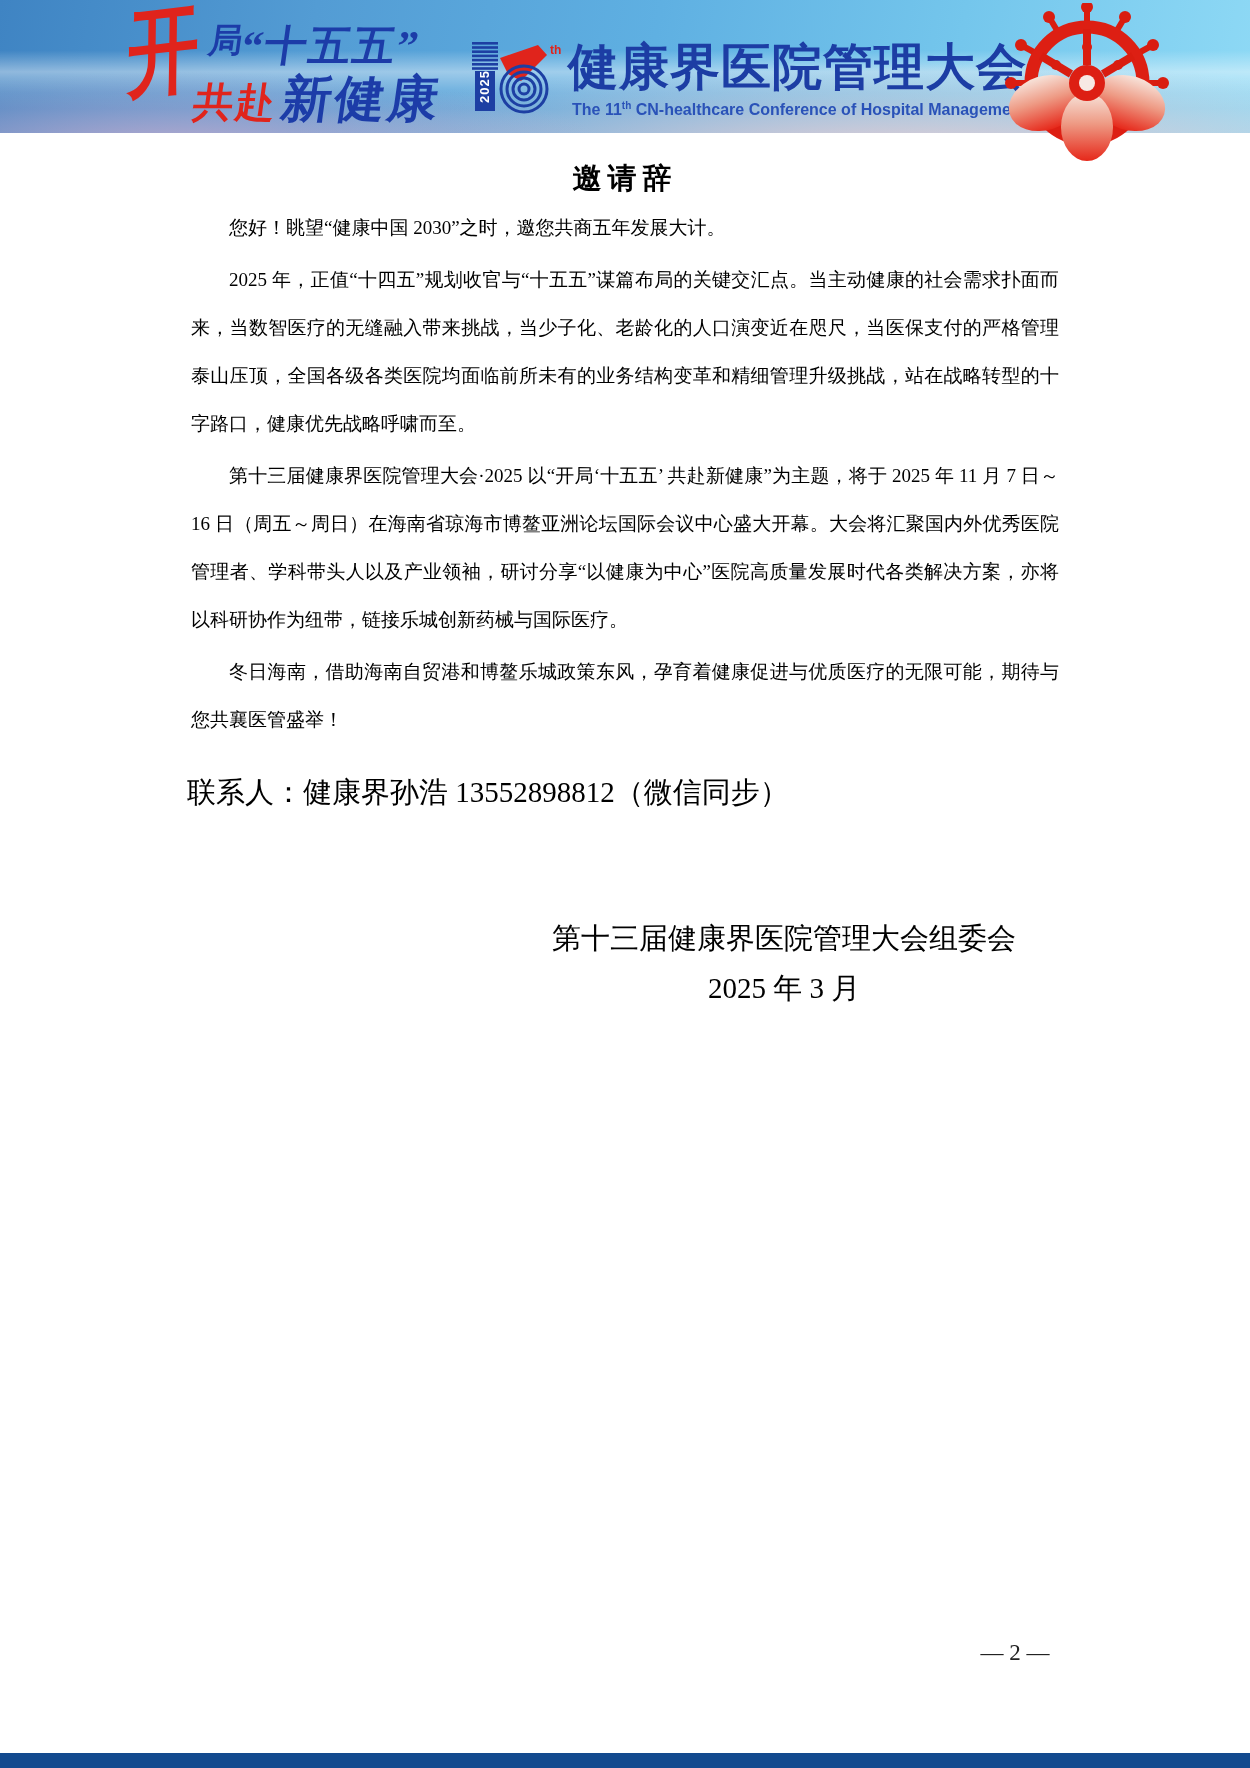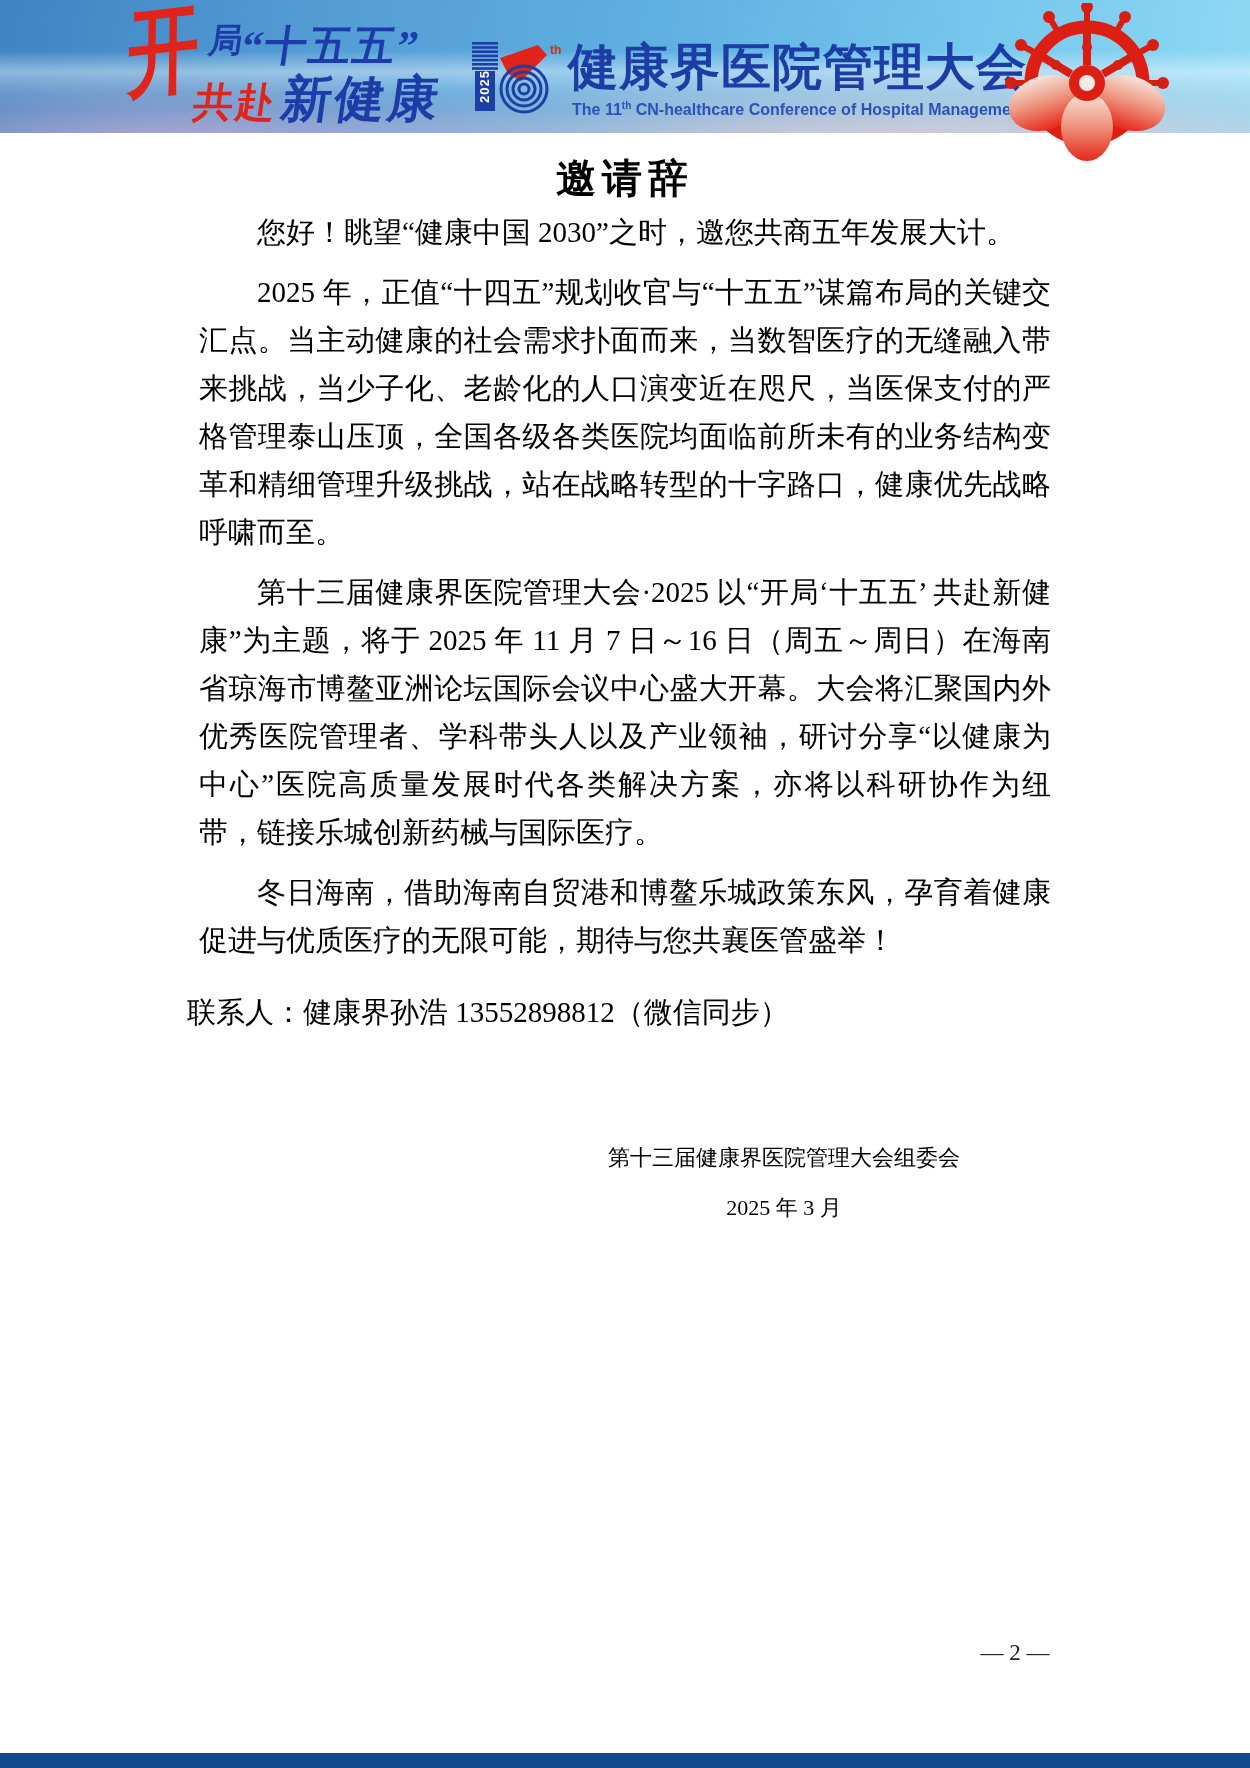--- a/index.html
+++ b/index.html
@@ -31,26 +31,26 @@
       font-size:50px;line-height:54px;font-weight:900;color:#1c3da4;letter-spacing:1px;white-space:nowrap;}
   .title-en{position:absolute;left:572px;top:97px;font-family:"Liberation Sans","DejaVu Sans",sans-serif;
       font-size:16px;line-height:18px;font-weight:bold;color:#2a52b8;white-space:nowrap;}
   .title-en sup{font-size:10px;}
 
   .wheel{position:absolute;left:995px;top:3px;width:185px;height:162px;z-index:3;}
 
   
   .doc{position:absolute;left:187px;top:133px;width:876px;}
   .doc-title{margin:27px 0 0 0;font-family:"Liberation Sans","DejaVu Sans",sans-serif;
-      font-size:40px;line-height:36px;font-weight:bold;text-align:center;letter-spacing:6px;}
+      font-size:29px;line-height:36px;font-weight:bold;text-align:center;letter-spacing:6px;}
   .paras{margin-top:8px;}
-  .paras p{margin:12px;font-size:29px;line-height:48px;text-align:justify;text-indent:2em;
+  .paras p{margin:4px;font-size:19px;line-height:48px;text-align:justify;text-indent:2em;
       font-family:"Liberation Serif","DejaVu Serif",serif;}
   .contact{margin:24px 0 0 0;font-size:29px;line-height:48px;font-family:"Liberation Serif","DejaVu Serif",serif;}
-  .sig-block{margin-top:97px;padding-left:318px;text-align:center;font-size:22px;line-height:50px;}
+  .sig-block{margin-top:97px;padding-left:318px;text-align:center;font-size:29px;line-height:50px;}
   .sig-block div{white-space:nowrap;}
 
   .page-number{position:absolute;left:940px;top:1640px;width:150px;text-align:center;
       font-size:23px;line-height:26px;color:#222;}
 
   .footer-bar{position:absolute;left:0;bottom:0;width:1250px;height:15px;background:#134a8e;}
 </style>
 </head>
 <body>
 

